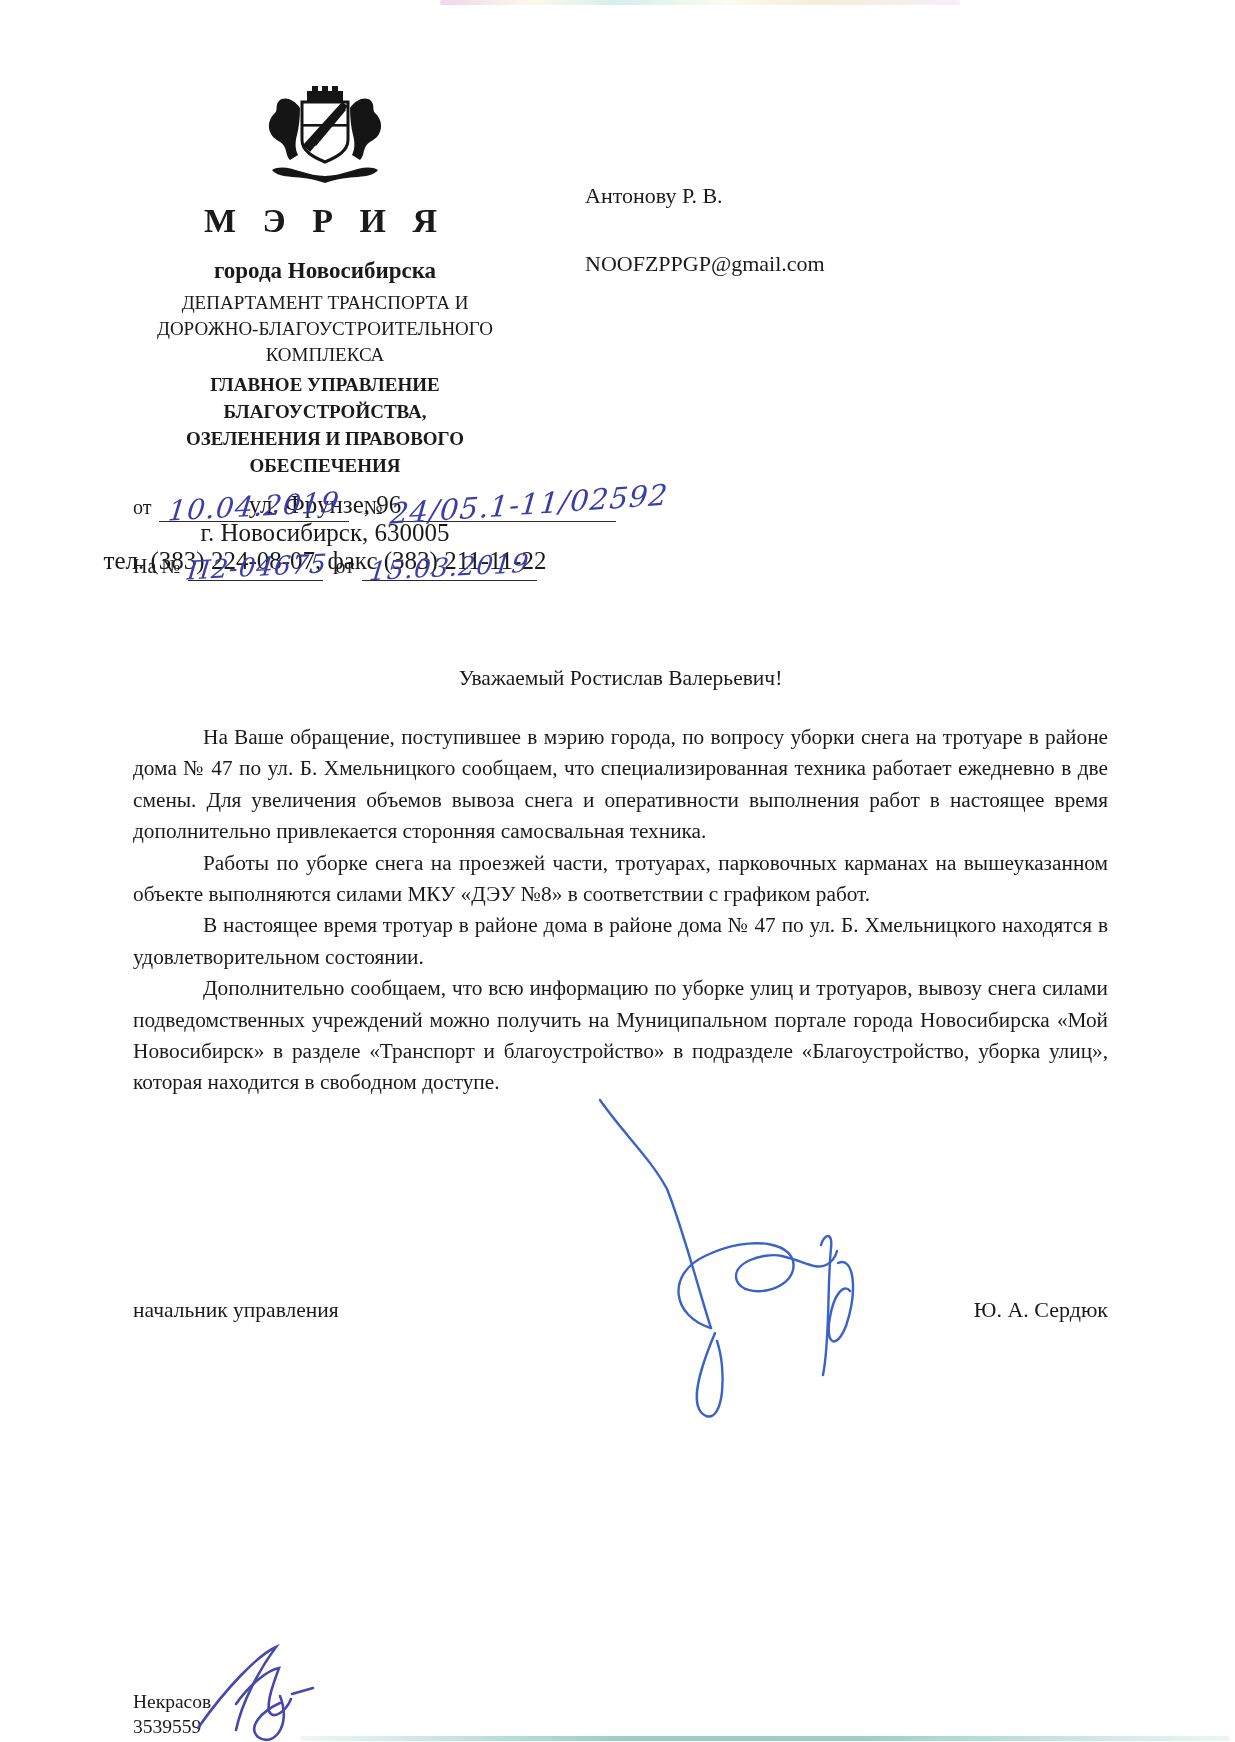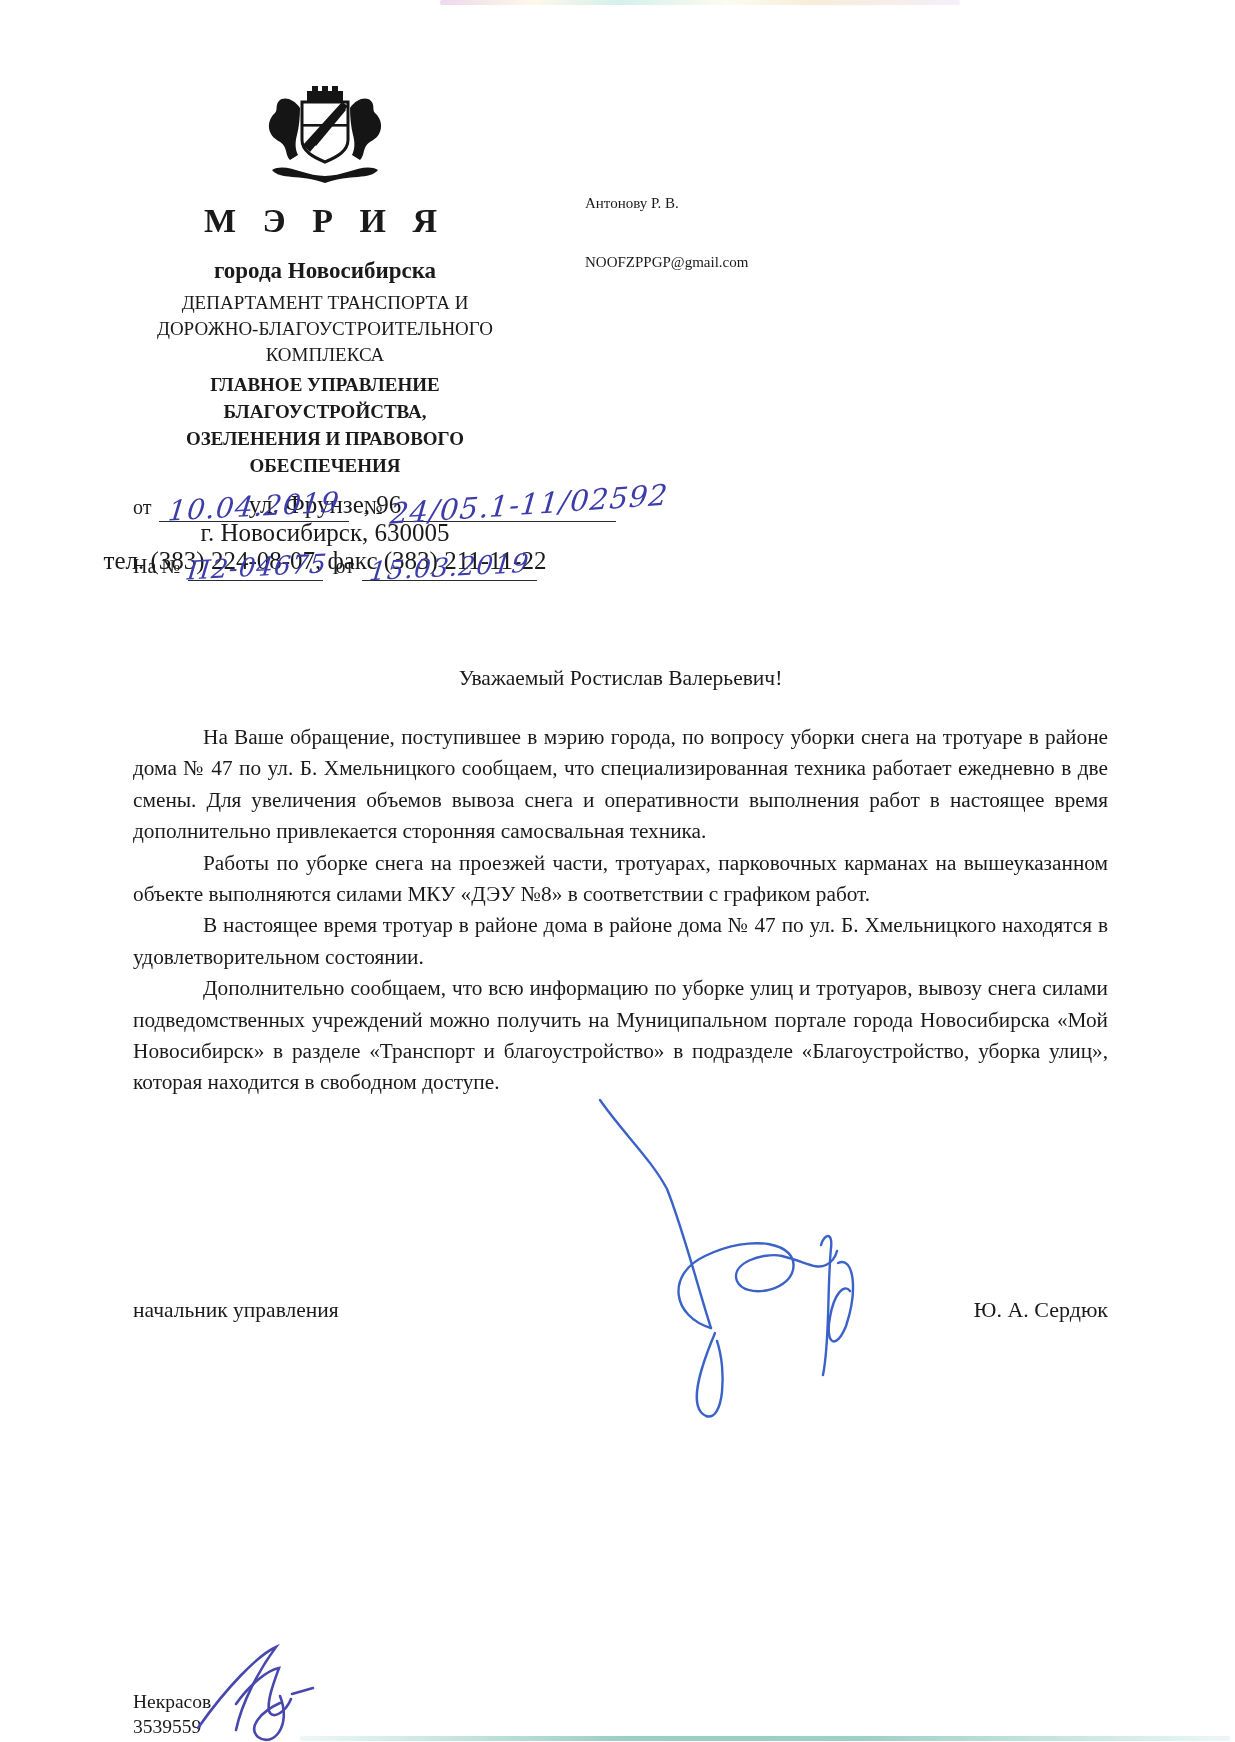--- a/index.html
+++ b/index.html
@@ -63,21 +63,21 @@
   .hw{
     font-family:"DejaVu Serif",serif;font-style:italic;
     color:#3c3caa;letter-spacing:1px;
     transform:skewX(-9deg) rotate(-3deg);
     font-size:28px;white-space:nowrap;
   }
   .hw-long{font-size:29px;transform:skewX(-9deg) rotate(-4deg);text-align:left;}
   .hw-sm{font-size:26px;}
 
   
-  .recipient{position:absolute;left:585px;top:195px;font-size:15px;}
+  .recipient{position:absolute;left:585px;top:183px;font-size:22px;}
   .recipient .email{margin-top:42px;}
 
   
   .bodyblock{position:absolute;left:133px;top:666px;width:975px;}
   .salutation{text-align:center;font-size:21.5px;margin:0 0 31px 0;}
   .bodyblock p{
     margin:0;font-size:21.3px;line-height:31.4px;
     text-align:justify;text-indent:70px;
   }
 

